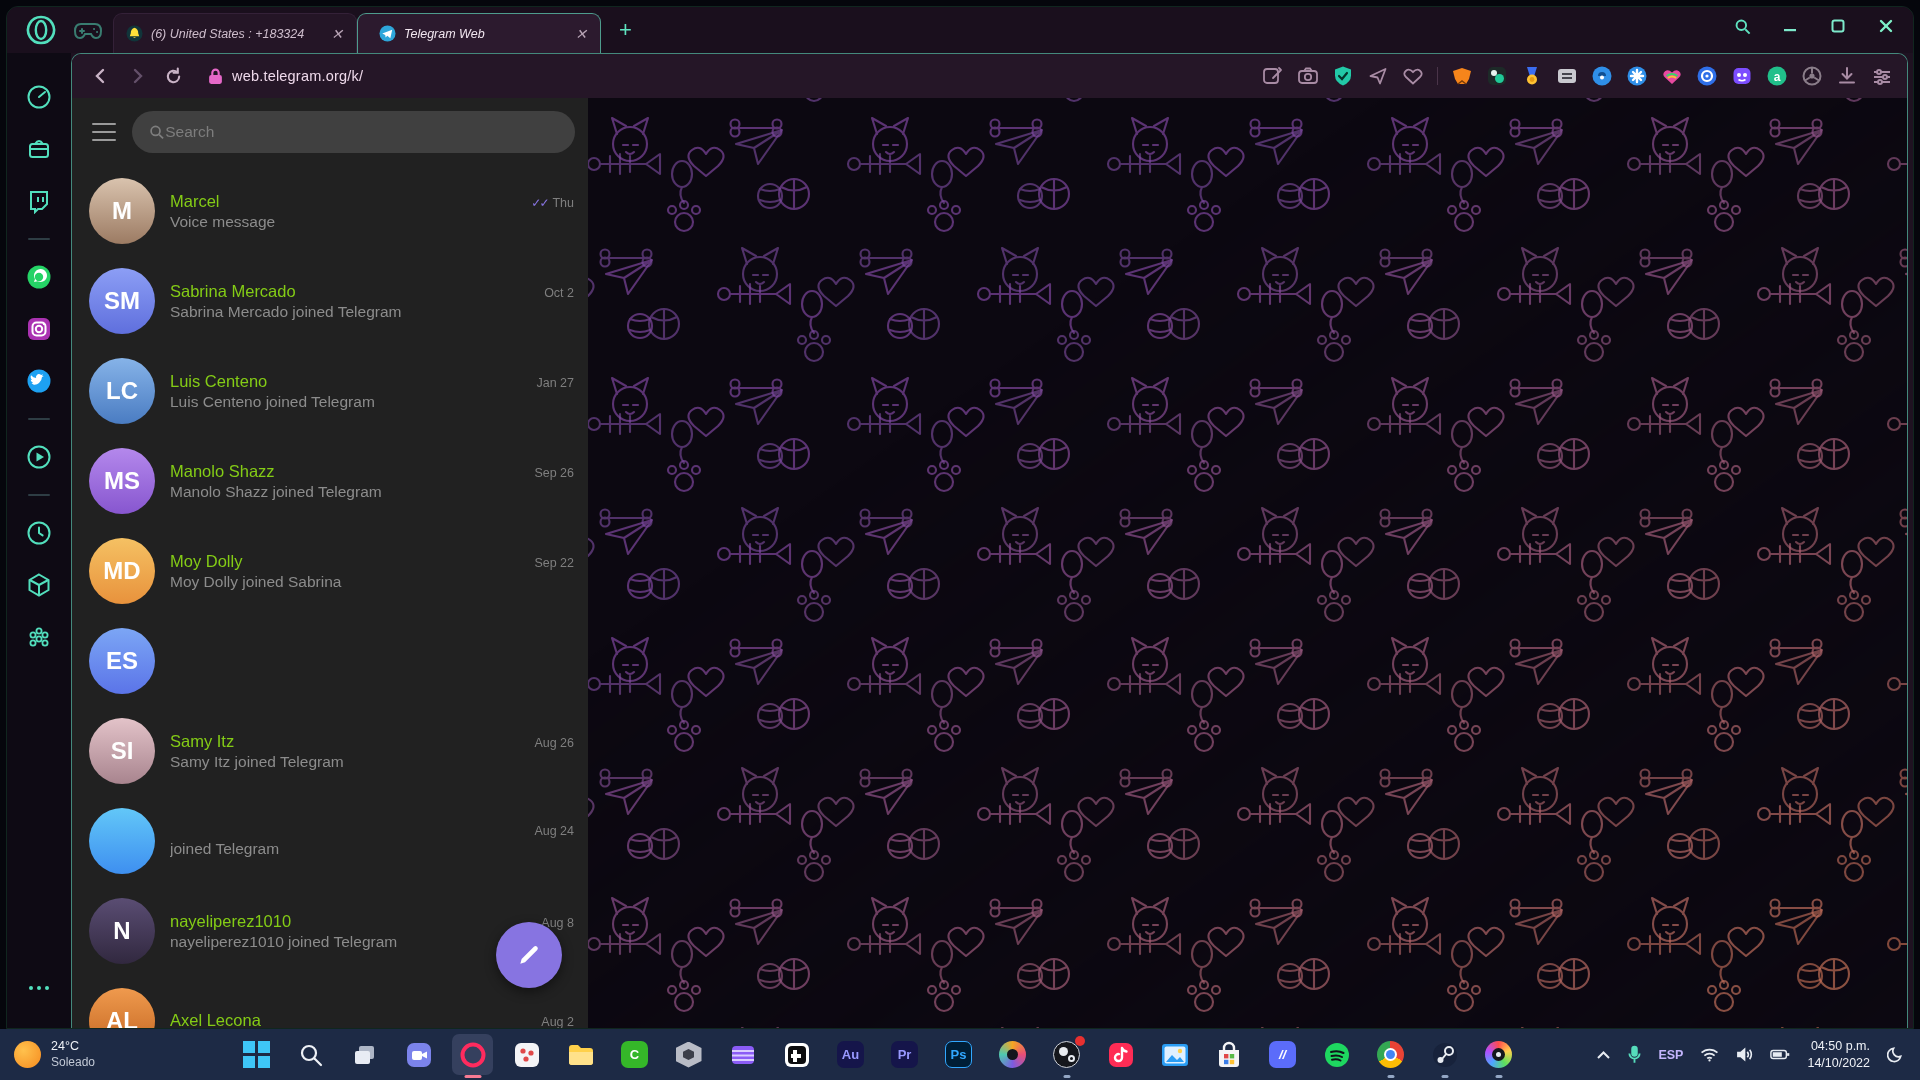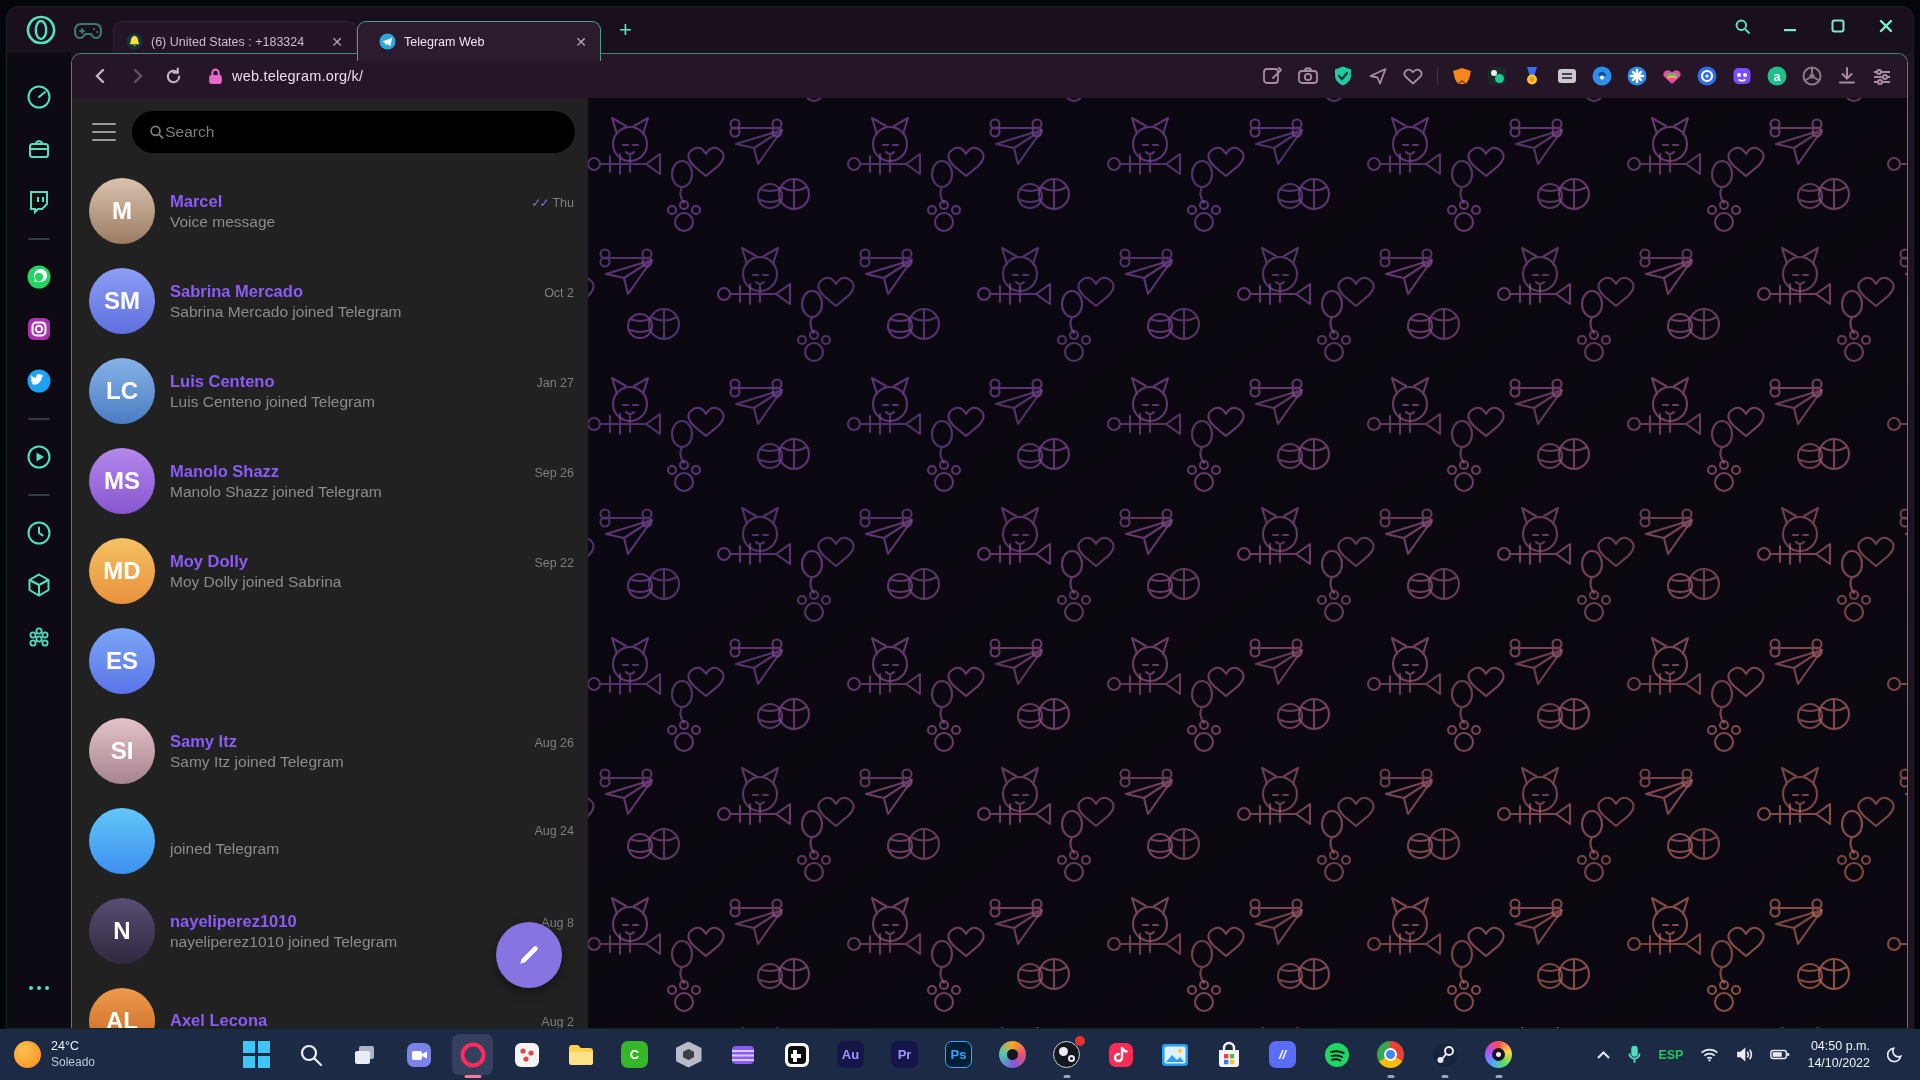--- a/index.html
+++ b/index.html
@@ -8,21 +8,21 @@
 
   
   .browser { position:absolute; left:6px; top:6px; width:1908px; height:1023px;
              background:#1e1221; border-radius:12px 12px 0 0; overflow:hidden;
              border:1px solid #10261f; }
 
   
   .titlebar { position:relative; height:46px; background:#1a0f1d; display:flex; align-items:center; }
   .opera-logo { position:absolute; left:18px; top:7px; width:32px; height:32px; }
   .gamepad { position:absolute; left:66px; top:13px; width:30px; height:22px; opacity:.85; }
-  .tabs { position:absolute; left:106px; top:14px; display:flex; height:40px; }
+  .tabs { position:absolute; left:106px; top:6px; display:flex; height:40px;font-style:italic; }
   .tab { display:flex; align-items:center; gap:8px; padding:0 10px 0 12px; width:244px;
          color:#cdbccb; font-size:12.5px; border-radius:9px 9px 0 0; position:relative; }
   .tab .title { white-space:nowrap; overflow:hidden; text-overflow:clip; flex:1; }
   .tab .close { color:#b9a4b6; font-size:14px; width:18px; text-align:center; cursor:default; }
   .tab.inactive { background:#241526; border:1px solid #342138; border-bottom:none; }
   .tab.active { background:#2c1a2e; border:1.5px solid #4e9c8d; border-bottom:none; color:#f1e6ef; z-index:2;padding-left:21px; }
   .newtab { position:absolute; left:612px; top:12px; color:#5fe3c0; font-size:22px; line-height:22px; }
   .win-controls { position:absolute; right:16px; top:8px; display:flex; align-items:center; gap:26px; }
   .win-controls .wc { width:22px; height:22px; display:flex; align-items:center; justify-content:center; }
 
@@ -37,33 +37,33 @@
   .tool-right { display:flex; align-items:center; gap:13px; margin-left:auto; }
   .ext { width:22px; height:22px; display:flex; align-items:center; justify-content:center; }
   .sep { width:1px; height:18px; background:#4a3449; }
 
   
   .page { flex:1; display:flex; min-height:0; }
   .tg-side { width:516px; background:#212121; position:relative; display:flex; flex-direction:column; }
   .tg-head { height:68px; display:flex; align-items:center; padding:0 13px 0 20px; gap:16px; }
   .burger { width:24px; height:18px; display:flex; flex-direction:column; justify-content:space-between; }
   .burger i { height:2.4px; background:#9a9a9a; border-radius:2px; }
-  .searchpill { flex:1; height:42px; background:#000000; border-radius:22px; display:flex;
+  .searchpill { flex:1; height:42px; background:#404040; border-radius:22px; display:flex;
                 align-items:center; padding:0 16px; gap:0; }
   .searchpill input { background:transparent; border:none; outline:none; color:#e5e5e5;
                       font-size:15.5px; width:100%; font-family:"Liberation Sans",sans-serif; }
   .searchpill input::placeholder { color:#7d7d7d; }
   .chatlist { flex:1; overflow:hidden; position:relative; padding:0 0 0 9px; }
   .chat-row { height:90px; display:flex; align-items:center; gap:15px; padding:0 14px 0 8px;
               border-radius:10px; }
   .avatar { width:66px; height:66px; border-radius:50%; flex:none; display:flex;
             align-items:center; justify-content:center; color:#fff; font-size:24px; font-weight:bold; }
   .c-body { flex:1; min-width:0; }
   .c-top { display:flex; align-items:baseline; }
-  .c-name { color:#8b5cf6; font-size:16.5px; font-weight:700; white-space:nowrap; overflow:hidden; flex:1; }
+  .c-name { color:#84cc16; font-size:16.5px; font-weight:400; white-space:nowrap; overflow:hidden; flex:1; }
   .c-meta { display:flex; align-items:center; gap:5px; }
   .ticks { color:#8774e1; font-size:12px; letter-spacing:-2px; }
   .c-date { color:#7f7f7f; font-size:12.5px; }
   .c-prev { color:#8c8c8c; font-size:15.5px; margin-top:2px; white-space:nowrap; overflow:hidden; }
   .fab { position:absolute; right:26px; bottom:40px; width:66px; height:66px; border-radius:50%;
          background:#8774e1; display:flex; align-items:center; justify-content:center;
          box-shadow:0 4px 12px rgba(0,0,0,.45); z-index:5; }
 
   .tg-main { flex:1; position:relative; background:#0c0810; }
   .tg-main svg.wall { position:absolute; inset:0; }
@@ -78,21 +78,21 @@
   .wx-t .cond { color:#c2c9d6; font-size:12px; }
   .apps { display:flex; gap:13px; position:absolute; left:236px; top:5px; }
   .tile { width:41px; height:41px; border-radius:7px; display:flex; align-items:center;
           justify-content:center; position:relative; }
   .tile.active { background:#35405e; }
   .tile .run { position:absolute; bottom:-3px; left:50%; transform:translateX(-50%);
                width:7px; height:3px; border-radius:2px; background:#93a6c4; }
   .tile.active .run { width:17px; background:#f77b94; }
   .tray { position:absolute; right:10px; top:0; height:51px; display:flex; align-items:center; gap:17px; }
   .tray .t-ic { display:flex; align-items:center; justify-content:center; }
-  .lang { color:#22c55e; font-size:12.5px; font-weight:bold; }
+  .lang { color:#c4b5fd; font-size:12.5px; font-weight:bold; }
   .clock { color:#eef1f6; font-size:12.5px; text-align:right; line-height:1.3; }
 
   .lettersq { border-radius:7px; display:flex; align-items:center; justify-content:center;
               font-weight:bold; }
 </style>
 </head>
 <body>
 
 <div class="browser">
 

